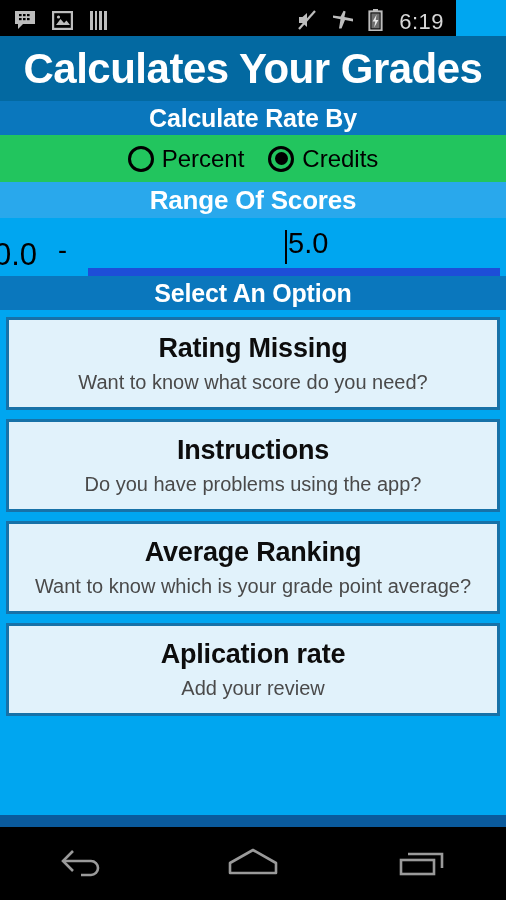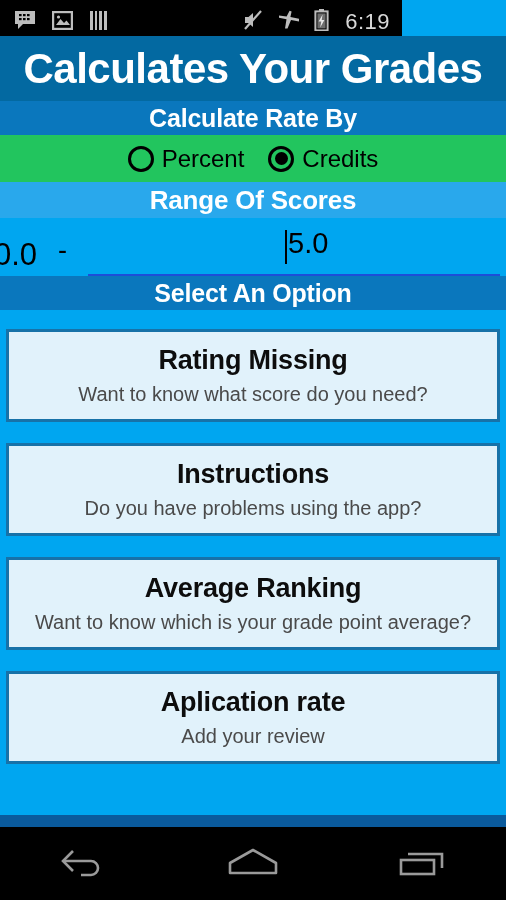--- a/index.html
+++ b/index.html
@@ -6,21 +6,21 @@
   html, body {
     width:506px; height:900px;
     background:#000;
     font-family:"Liberation Sans", sans-serif;
     overflow:hidden;
   }
   #phone { position:relative; width:506px; height:900px; background:#00a6f0; }
 
   
   .statusbar {
-    position:absolute; top:0; left:0; width:402px; height:36px;
+    position:absolute; top:0; left:0; width:456px; height:36px;
     background:#000; display:flex; align-items:center;
     padding:8px 12px 0 14px;
     text-align:center;
   }
   .sb-left { display:flex; align-items:center; gap:16px; }
   .sb-right { margin-left:auto; display:flex; align-items:center; gap:13px; }
   .sb-icon { display:block; }
   .sb-time {
     color:#d8d8d8; font-size:22px; letter-spacing:0.5px;
     font-family:"Liberation Sans", sans-serif; margin-left:3px;
@@ -80,42 +80,42 @@
   .range-min {
     position:absolute; left:-6px; bottom:6px;
     color:#000; font-size:31px; line-height:1;
   }
   .range-dash {
     position:absolute; left:58px; bottom:12px;
     color:#000; font-size:27px; line-height:1;
   }
   .range-field {
     position:absolute; left:88px; right:6px; bottom:0; height:50px;
-    border-bottom:2px solid #1d4ed8;
+    border-bottom:8px solid #1d4ed8;
   }
   .range-caret {
     position:absolute; left:50%; top:4px; margin-left:-9px;
     width:2px; height:34px; background:#000;
   }
   .range-value {
     position:absolute; left:50%; top:2px; margin-left:-6px;
     color:#000; font-size:29px; line-height:1.1;
   }
 
   
   .options {
     background:#00a6f0; width:506px;
     padding:7px 6px 0 6px;
     display:flex; flex-direction:column; gap:9px;
   }
   .opt-card {
     background:#e1f2fb; border:3px solid #1772a8;
     height:93px;
     display:flex; flex-direction:column;
-    align-items:center; justify-content:center; gap:7px;margin-top:12px;
+    align-items:center; justify-content:center; gap:7px;
   }
   .opt-title {
     color:#0d0d0d; font-size:27px; font-weight:bold; letter-spacing:-0.2px;
   }
   .opt-sub { color:#4a4a4a; font-size:20px; }
 
   
   .filler { background:#00a6f0; width:506px; flex:1 1 auto; }
   .blue-strip {
     position:absolute; left:0; bottom:73px; width:506px; height:12px;

